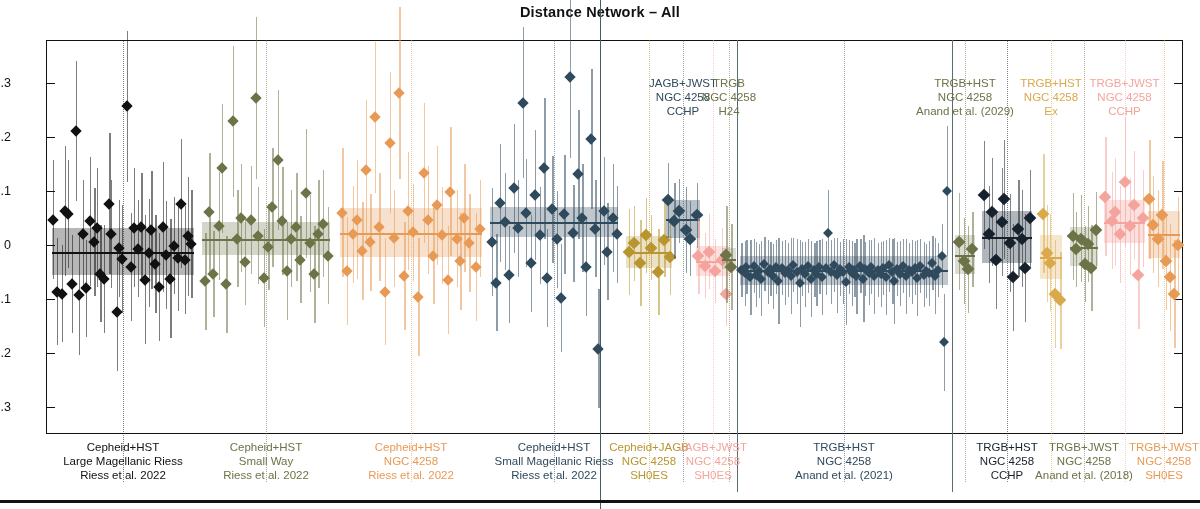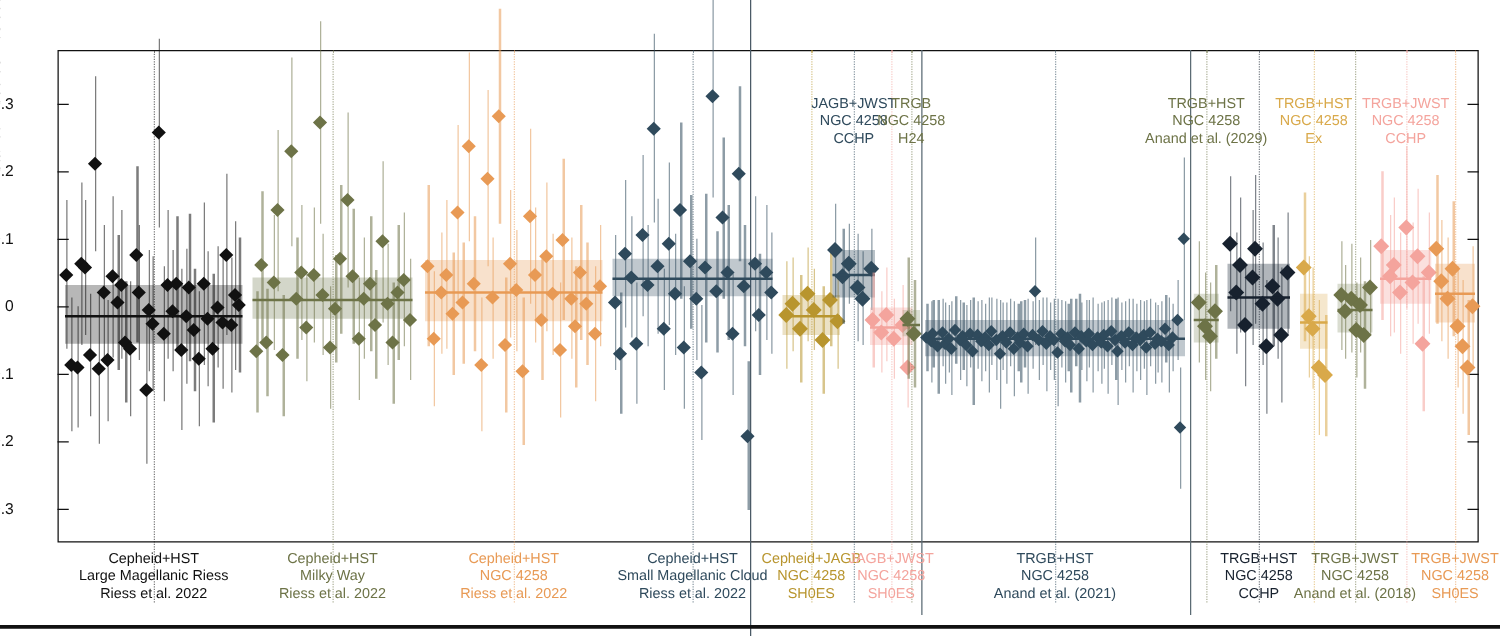--- a/index.html
+++ b/index.html
@@ -49,20 +49,21 @@
   .toplabel{top:76px;}
   .botlabel{top:440px;}
 
   #baseline{position:absolute;left:0;top:500px;width:1200px;height:3px;background:#111;}
 </style>
 </head>
 <body>
 
 <div id="root">
 
+  <div id="chart-title">Distance Network – All</div>
 
   <div id="ylabel-wrap">
     <div id="ylabel">Distance Modulus Residuals</div>
   </div>
 
   <div id="plot-frame"></div>
 
   <div id="axis-layer">
       <div class="ytick-label" style="top: 83.1781px;">0.3</div>
       <div class="ytick-mark" style="top: 83.1781px;"></div>
@@ -695,23 +696,23 @@
         <div class="dia" style="left: 21.5145px; top: 237.479px; width: 9px; height: 9px; background: rgb(232, 154, 85);"></div>
         <div class="err" style="left: 26.4564px; top: 199.699px; height: 107.945px; background: rgb(232, 154, 85); opacity: 0.55;"></div>
         <div class="dia" style="left: 26.4564px; top: 253.671px; width: 9px; height: 9px; background: rgb(232, 154, 85);"></div>
         <div class="err" style="left: 30.125px; top: 156.521px; height: 97.1507px; background: rgb(232, 154, 85); opacity: 0.55;"></div>
         <div class="dia" style="left: 30.125px; top: 205.096px; width: 9px; height: 9px; background: rgb(232, 154, 85);"></div>
         <div class="meanline" style="top: 194.301px; border-top: 2.2px solid rgb(232, 154, 85);"></div>
       </div>
     </div>
   <div id="label-layer">
       <div class="botlabel" style="left: 43px; width: 160px; color: rgb(17, 17, 17);"><div>Cepheid+HST</div><div>Large Magellanic Riess</div><div>Riess et al. 2022</div></div>
-      <div class="botlabel" style="left: 186px; width: 160px; color: rgb(109, 115, 71);"><div>Cepheid+HST</div><div>Milky Way</div><div>Riess et al. 2022</div></div>
+      <div class="botlabel" style="left: 186px; width: 160px; color: rgb(109, 115, 71);"><div>Cepheid+HST</div><div>Small Way</div><div>Riess et al. 2022</div></div>
       <div class="botlabel" style="left: 331px; width: 160px; color: rgb(232, 154, 85);"><div>Cepheid+HST</div><div>NGC 4258</div><div>Riess et al. 2022</div></div>
-      <div class="botlabel" style="left: 474px; width: 160px; color: rgb(47, 74, 92);"><div>Cepheid+HST</div><div>Small Magellanic Cloud</div><div>Riess et al. 2022</div></div>
+      <div class="botlabel" style="left: 474px; width: 160px; color: rgb(47, 74, 92);"><div>Cepheid+HST</div><div>Small Magellanic Riess</div><div>Riess et al. 2022</div></div>
       <div class="botlabel" style="left: 569px; width: 160px; color: rgb(184, 149, 46);"><div>Cepheid+JAGB</div><div>NGC 4258</div><div>SH0ES</div></div>
       <div class="toplabel" style="left: 603px; width: 160px; color: rgb(47, 74, 92);"><div>JAGB+JWST</div><div>NGC 4258</div><div>CCHP</div></div>
       <div class="botlabel" style="left: 633px; width: 160px; color: rgb(244, 164, 157);"><div>JAGB+JWST</div><div>NGC 4258</div><div>SH0ES</div></div>
       <div class="toplabel" style="left: 649px; width: 160px; color: rgb(109, 115, 71);"><div>TRGB</div><div>NGC 4258</div><div>H24</div></div>
       <div class="botlabel" style="left: 764px; width: 160px; color: rgb(47, 74, 92);"><div>TRGB+HST</div><div>NGC 4258</div><div>Anand et al. (2021)</div></div>
       <div class="toplabel" style="left: 885px; width: 160px; color: rgb(109, 115, 71);"><div>TRGB+HST</div><div>NGC 4258</div><div>Anand et al. (2029)</div></div>
       <div class="botlabel" style="left: 927px; width: 160px; color: rgb(23, 33, 46);"><div>TRGB+HST</div><div>NGC 4258</div><div>CCHP</div></div>
       <div class="toplabel" style="left: 971px; width: 160px; color: rgb(217, 169, 74);"><div>TRGB+HST</div><div>NGC 4258</div><div>Ex</div></div>
       <div class="botlabel" style="left: 1004px; width: 160px; color: rgb(109, 115, 71);"><div>TRGB+JWST</div><div>NGC 4258</div><div>Anand et al. (2018)</div></div>
       <div class="toplabel" style="left: 1044.5px; width: 160px; color: rgb(244, 164, 157);"><div>TRGB+JWST</div><div>NGC 4258</div><div>CCHP</div></div>

